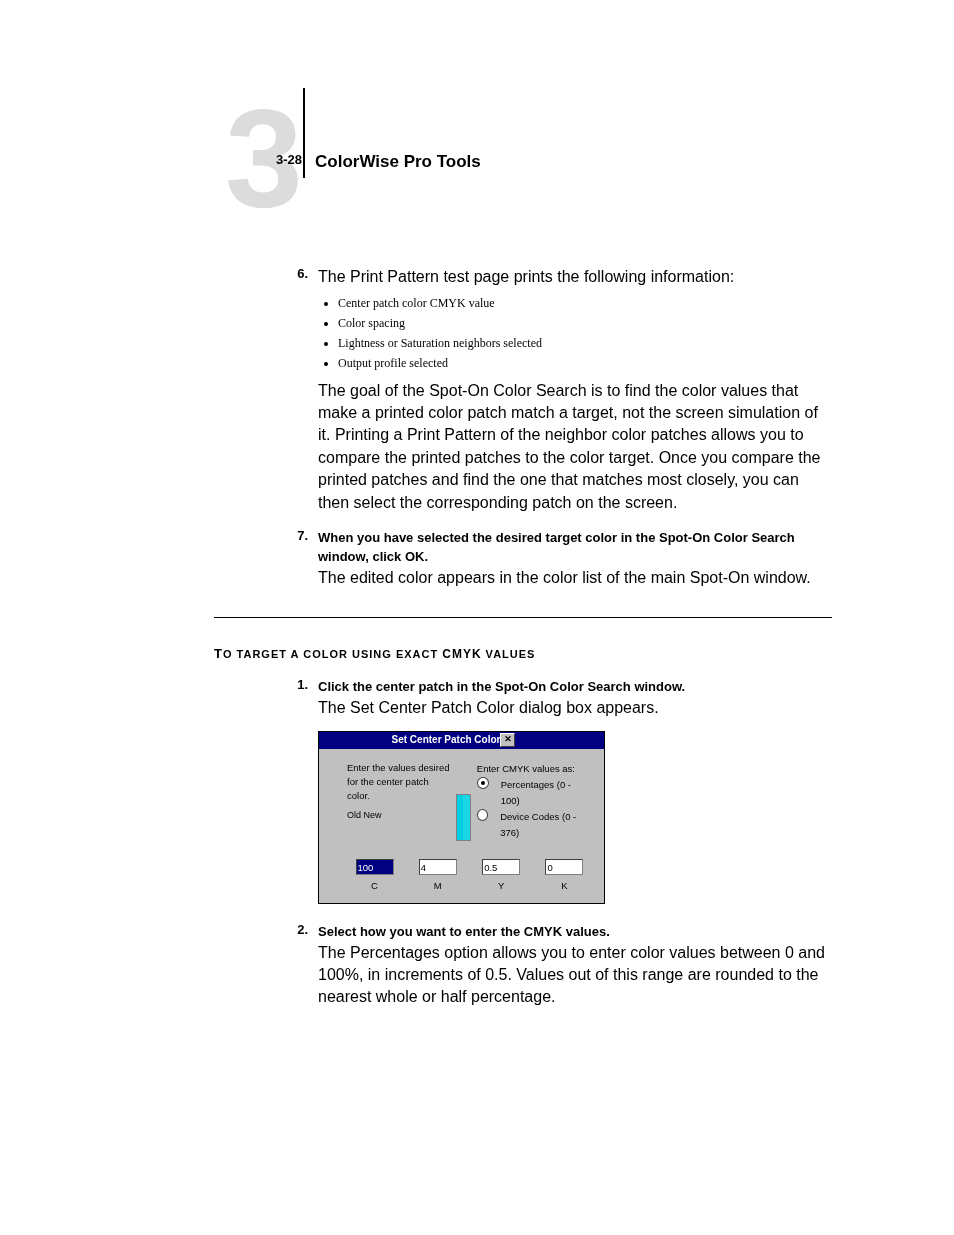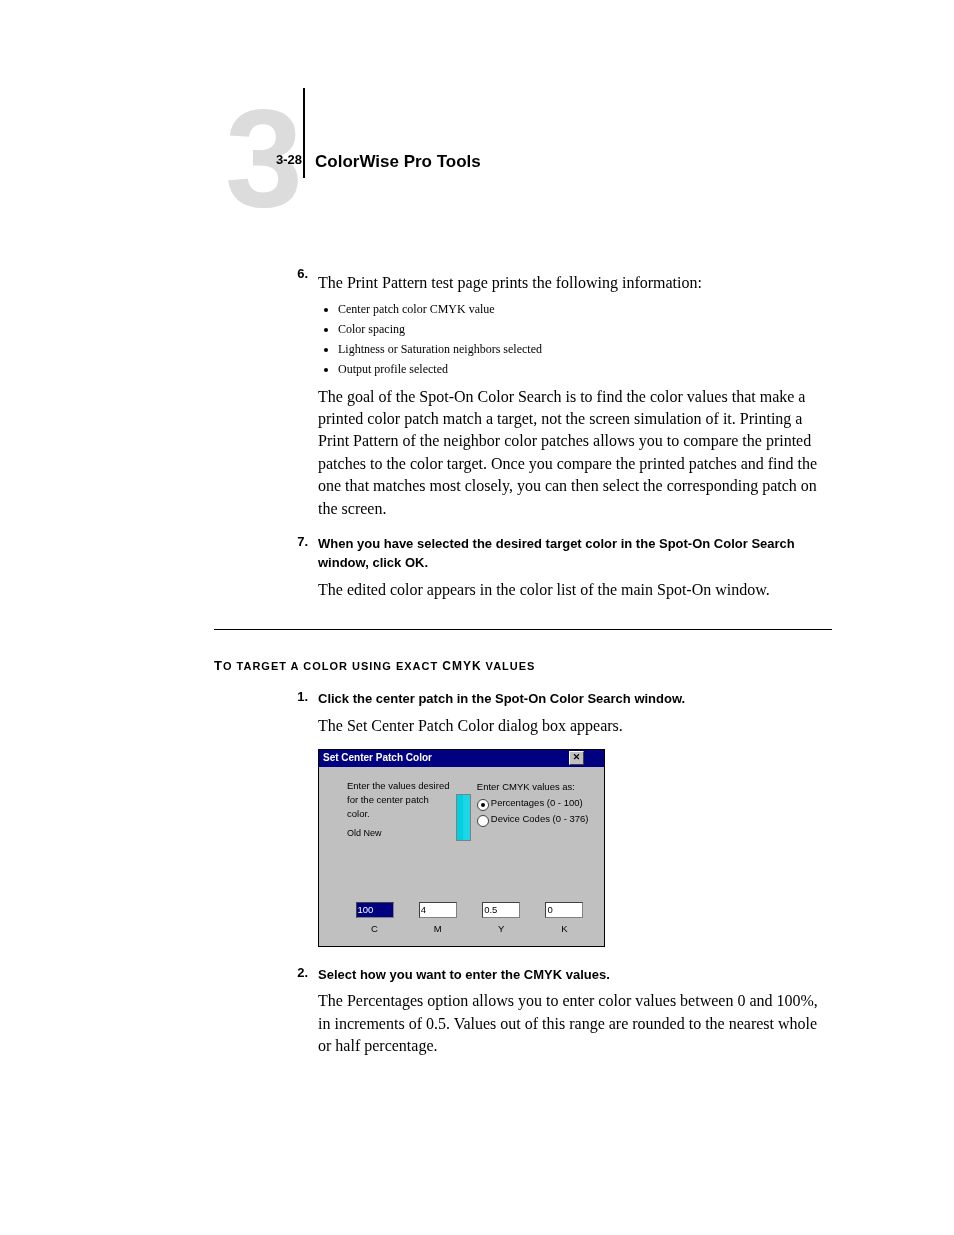--- a/index.html
+++ b/index.html
@@ -75,22 +75,21 @@
     font-size: 15.5px;
     line-height: 1.45;
   }
   .step-body .bold {
     font-family: Verdana, Arial, sans-serif;
     font-weight: bold;
     font-size: 13px;
     line-height: 1.5;
   }
   .para {
-    margin-top: 6px;
-    font-family: Liberation Serif, serif;
+    font-family: Liberation Sans, sans-serif;
     font-size: 16px;
     line-height: 1.4;
   }
   ul.bullets {
     margin: 6px 0 6px 0;
     padding-left: 20px;
   }
   ul.bullets li {
     font-family: "Adobe Garamond Pro", Garamond, "Times New Roman", serif;
     font-size: 12px;
@@ -122,21 +121,21 @@
     border: 1px solid #000;
     background: #c0c0c0;
     font-family: "MS Sans Serif", Tahoma, Arial, sans-serif;
     font-size: 10px;
     color: #000;
   }
   .dialog .titlebar {
     background: #000080;
     color: #fff;
     display: flex;
-    justify-content: space-between;
+    justify-content: center;
     align-items: center;
     padding: 1px 20px 1px 4px;
     font-weight: bold;
     font-size: 10px;
   }
   .dialog .close-btn {
     width: 13px;
     height: 12px;
     background: #c0c0c0;
     border: 1px solid #fff;
@@ -178,22 +177,22 @@
   .swatch.half {
     background: linear-gradient(to right, #00cfe0 50%, #1ad6e6 50%);
   }
   .radio-group {
     font-size: 9.5px;
     line-height: 1.7;
     width: 120px;
   }
   .radio-row {
     display: flex;
-    align-items: flex-end;
-    gap: 2px;
+    align-items: flex-start;
+    gap: 12px;
   }
   .radio {
     width: 10px;
     height: 10px;
     border: 1px solid #404040;
     border-radius: 50%;
     background: #fff;
     display: inline-flex;
     align-items: center;
     justify-content: center;
@@ -205,21 +204,20 @@
     border-radius: 50%;
   }
   .cmyk-row {
     display: flex;
     justify-content: space-between;
     margin-top: 18px;
   }
   .cmyk-cell {
     text-align: center;
     width: 55px;
-    margin-top: 43px;
   }
   .cmyk-cell input {
     width: 34px;
     height: 14px;
     font-size: 9.5px;
     padding: 0 1px;
     border: 1px solid #808080;
     border-top-color: #404040;
     border-left-color: #404040;
     background: #fff;

